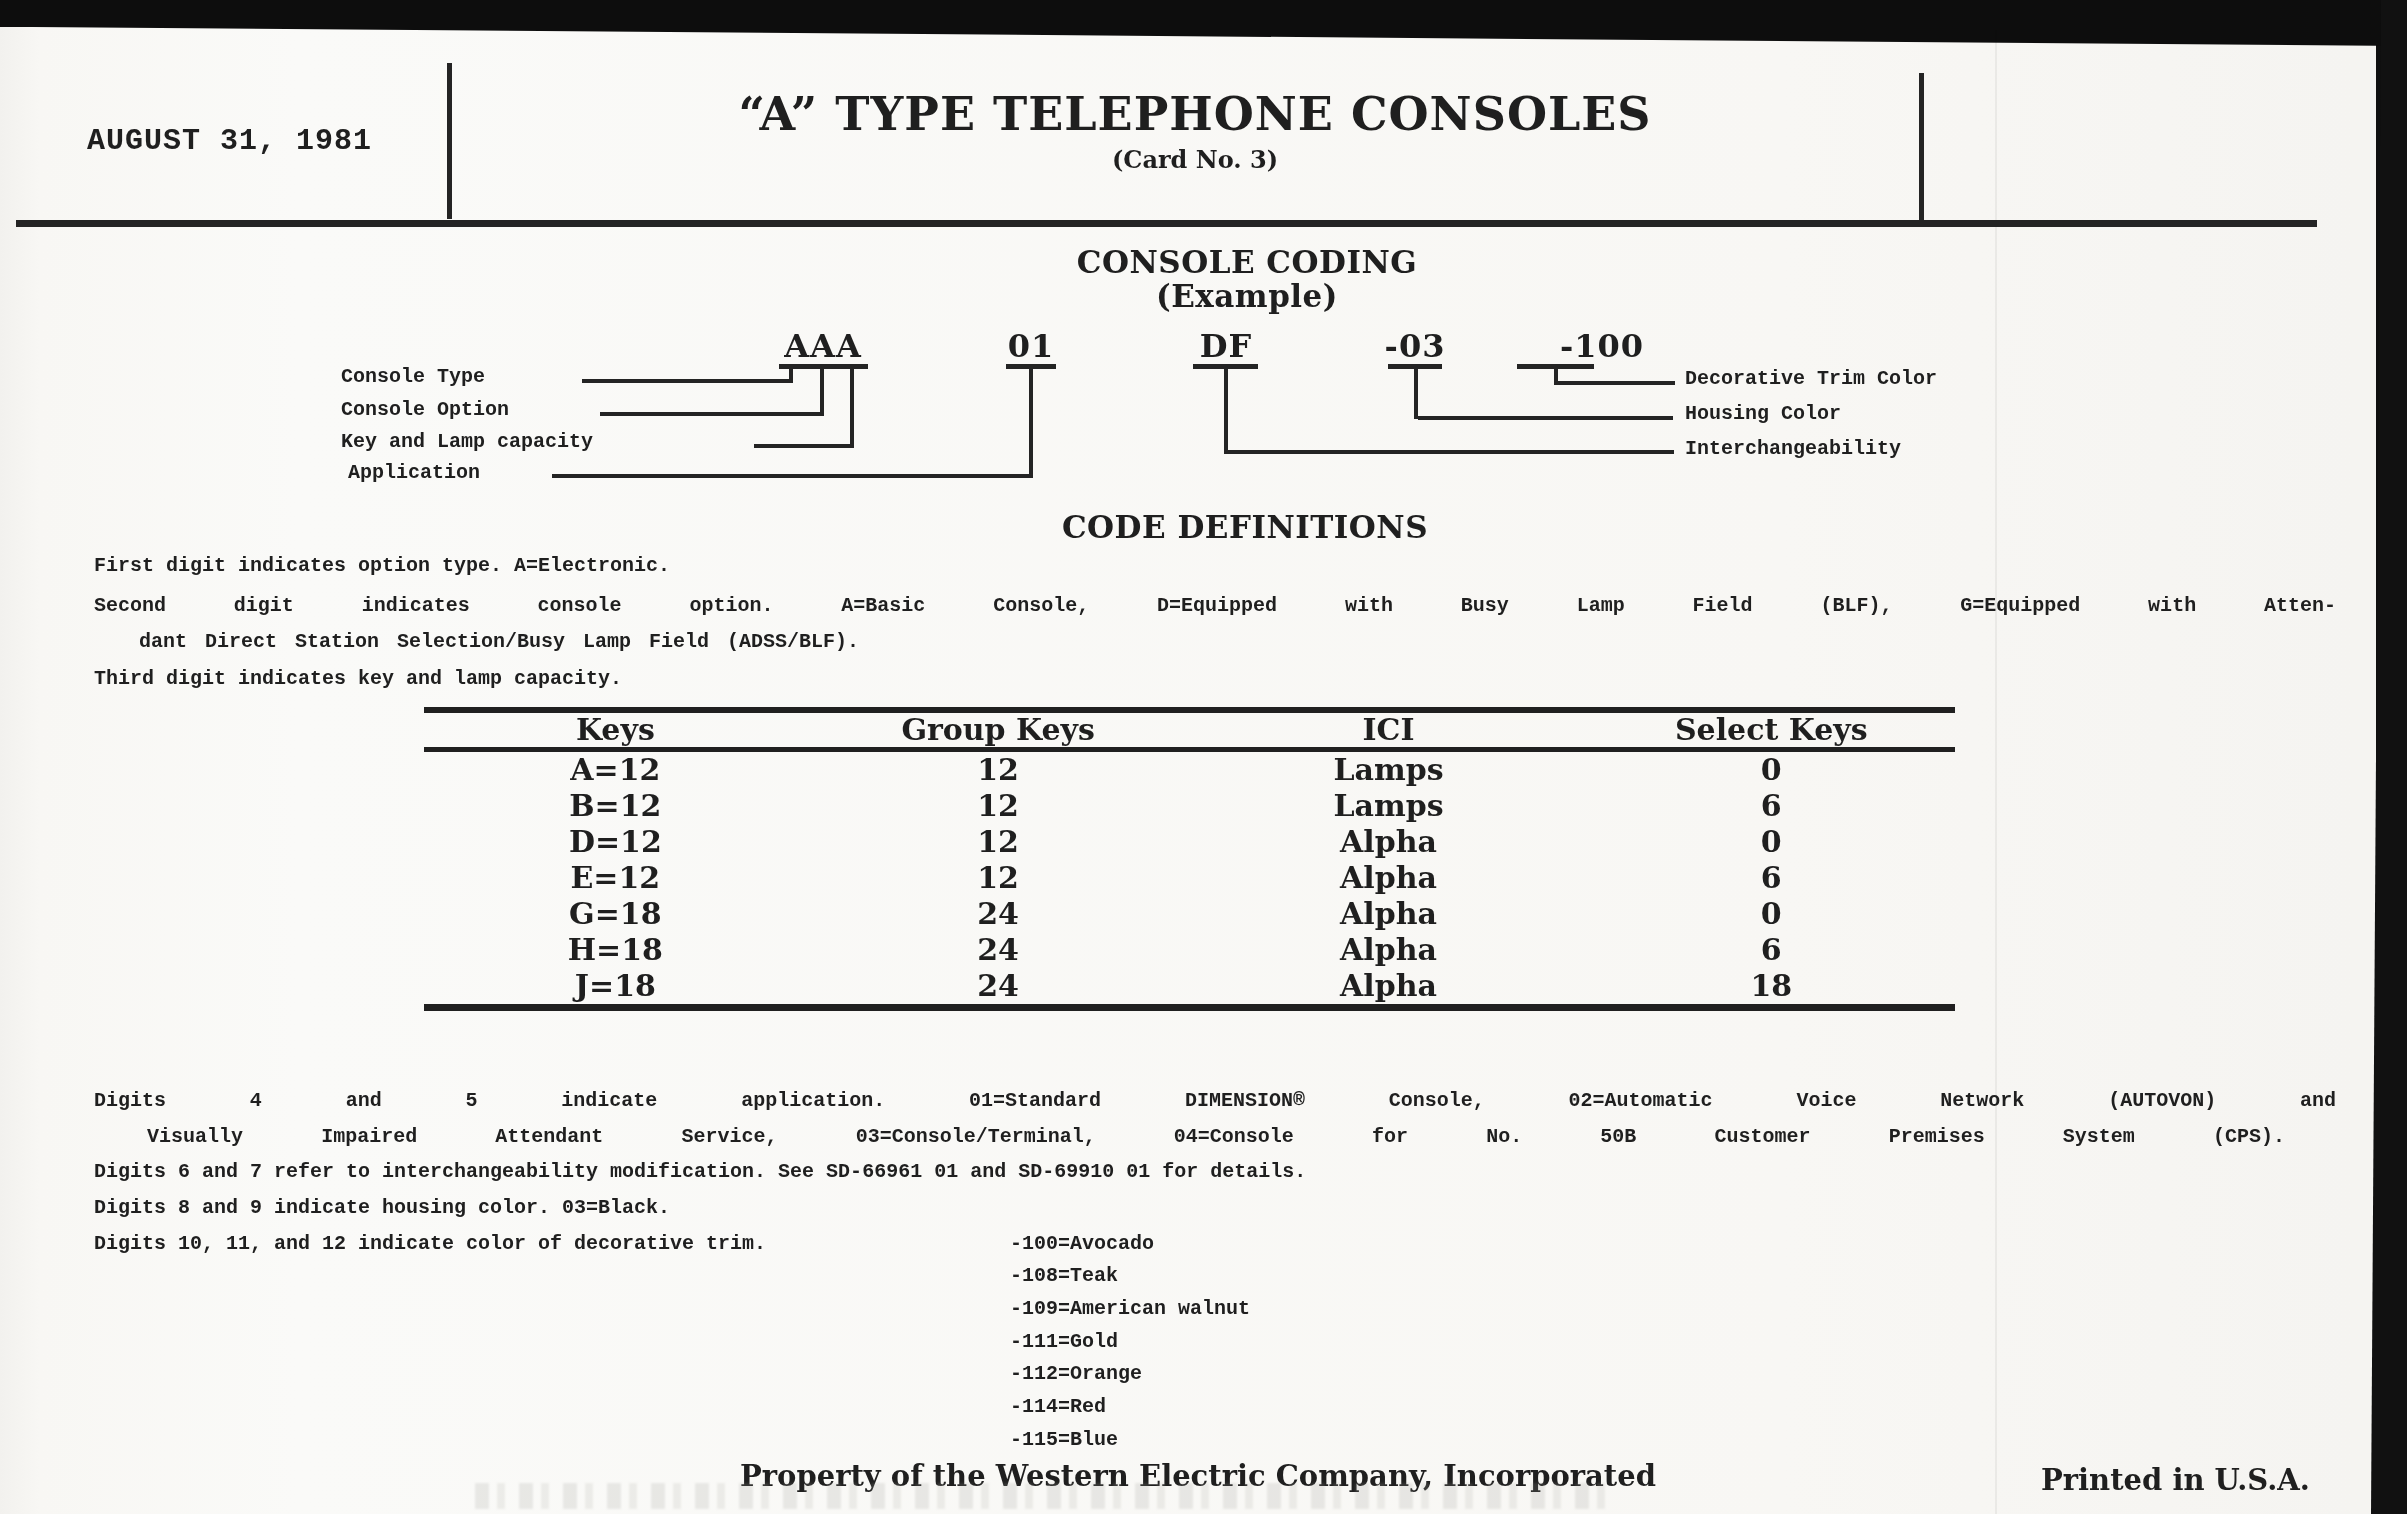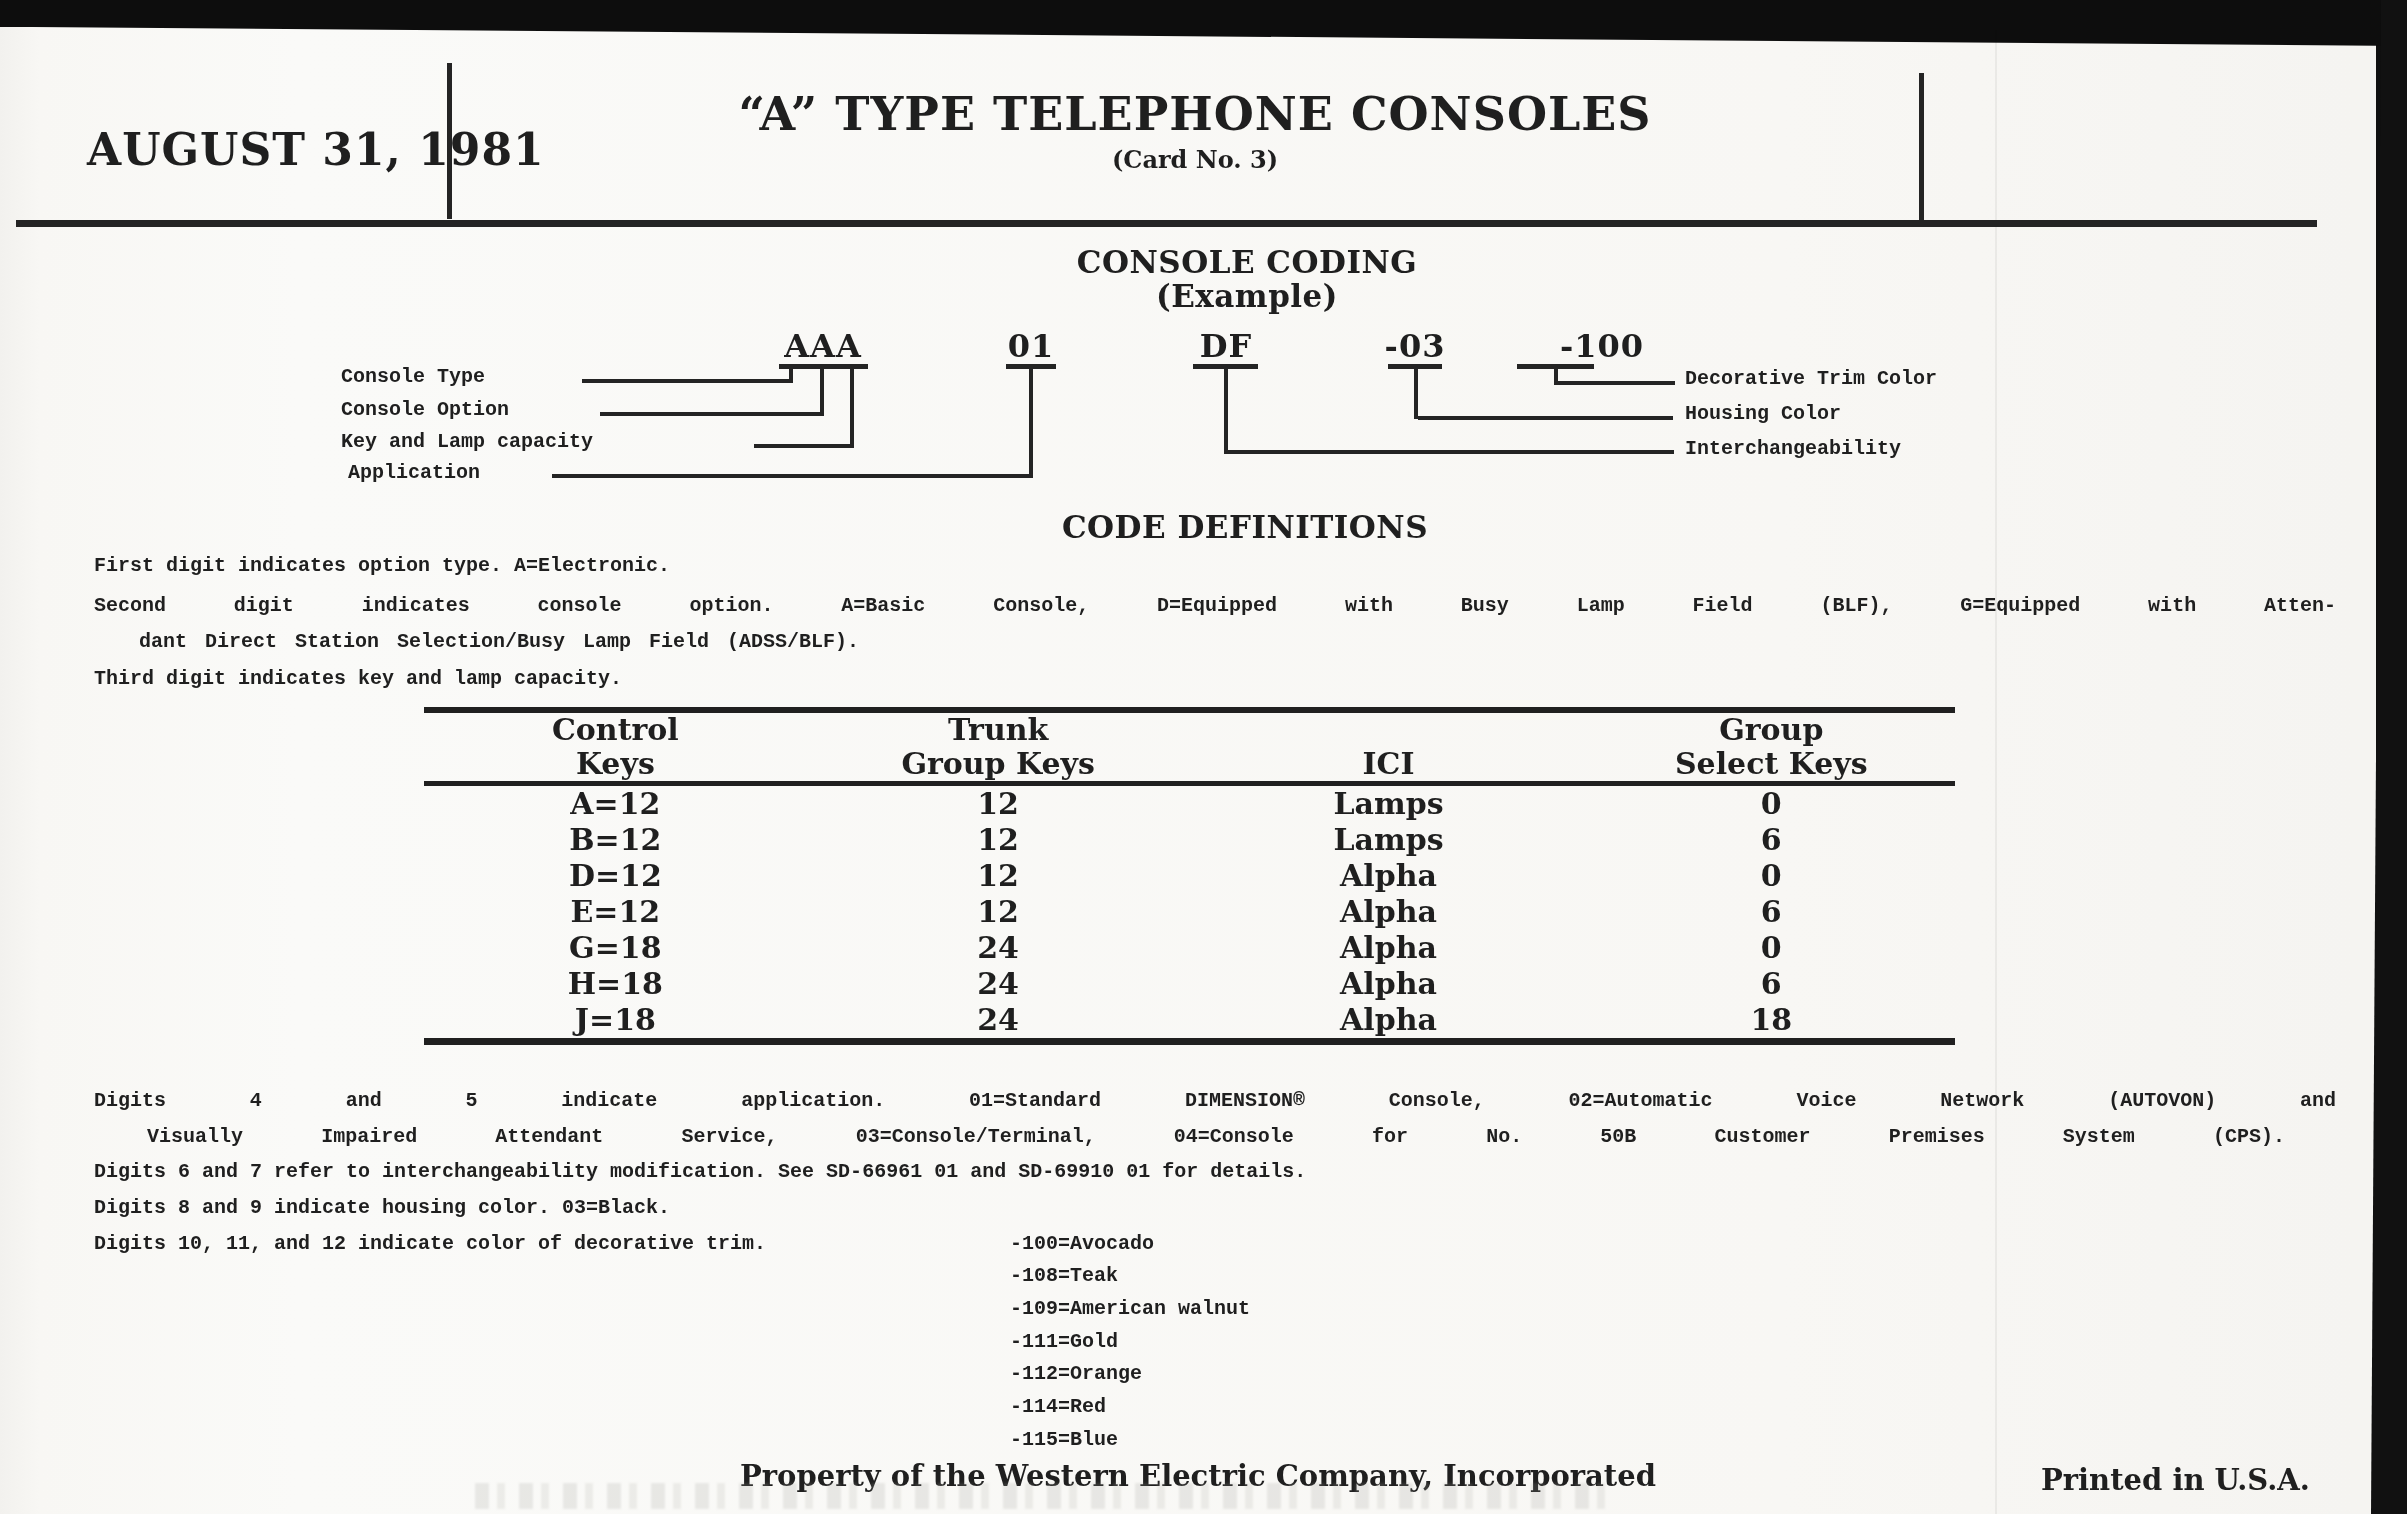--- a/index.html
+++ b/index.html
@@ -7,21 +7,21 @@
         font-family:"DejaVu Serif","Liberation Serif",serif;color:#1f1f1f;font-weight:700;}
   #paper{position:absolute;left:0;top:27px;width:2376px;height:1488px;
          background:linear-gradient(90deg,#f2f1ee 0,#f8f7f4 40px,#fafaf8 297px,#f8f7f4 1782px,#f5f4f1 2356px);}
   .band-top{position:absolute;left:0;top:0;width:2408px;height:46px;background:#0d0d0d;
             clip-path:polygon(0 0,100% 0,100% 100%,0 58%);}
   .band-right{position:absolute;right:0;top:0;width:37px;height:1515px;background:#111;
               clip-path:polygon(10px 0,100% 0,100% 100%,0 100%);}
   .abs{position:absolute;white-space:nowrap;}
   .ctr{transform:translateX(-50%);}
   .ln{position:absolute;background:#242424;}
-  .t-date{font-size:44px;letter-spacing:1px;}
+  .t-date{font-size:30px;letter-spacing:1px;font-family:Liberation Mono, monospace;}
   .t-title{font-size:46px;letter-spacing:1px;}
   .t-card{font-size:24px;}
   .t-h{font-size:31px;letter-spacing:0.5px;}
   .t-b{font-size:20px;font-family:Liberation Mono, monospace;}
   .t-tok{font-size:32px;letter-spacing:1px;}
   .just{white-space:normal;text-align:justify;text-align-last:justify;word-spacing:2px;}
   .ghost{position:absolute;left:475px;top:1483px;width:1139px;height:26px;opacity:0.18;filter:blur(1px);
          background:repeating-linear-gradient(90deg,#9a9a94 0 14px,transparent 14px 22px,#b0b0a8 22px 30px,transparent 30px 44px);}
   .seam{position:absolute;left:1995px;top:30px;width:2px;height:1485px;background:rgba(0,0,0,0.05);}
   table.cap{position:absolute;left:424px;top:707px;width:1531px;border-collapse:collapse;
@@ -94,26 +94,20 @@
 
   <table class="cap">
     <colgroup>
         <col style="width:25%">
         <col style="width:25%">
         <col style="width:26%">
         <col style="width:24%">
       </colgroup>
     <thead>
       <tr>
-        <th>Control</th>
-        <th>Trunk</th>
-        <th></th>
-        <th>Group</th>
-      </tr>
-      <tr>
         <th>Keys</th>
         <th>Group Keys</th>
         <th>ICI</th>
         <th>Select Keys</th>
       </tr>
     </thead>
     <tbody>
       <tr>
           <td>A=12</td>
           <td>12</td>

